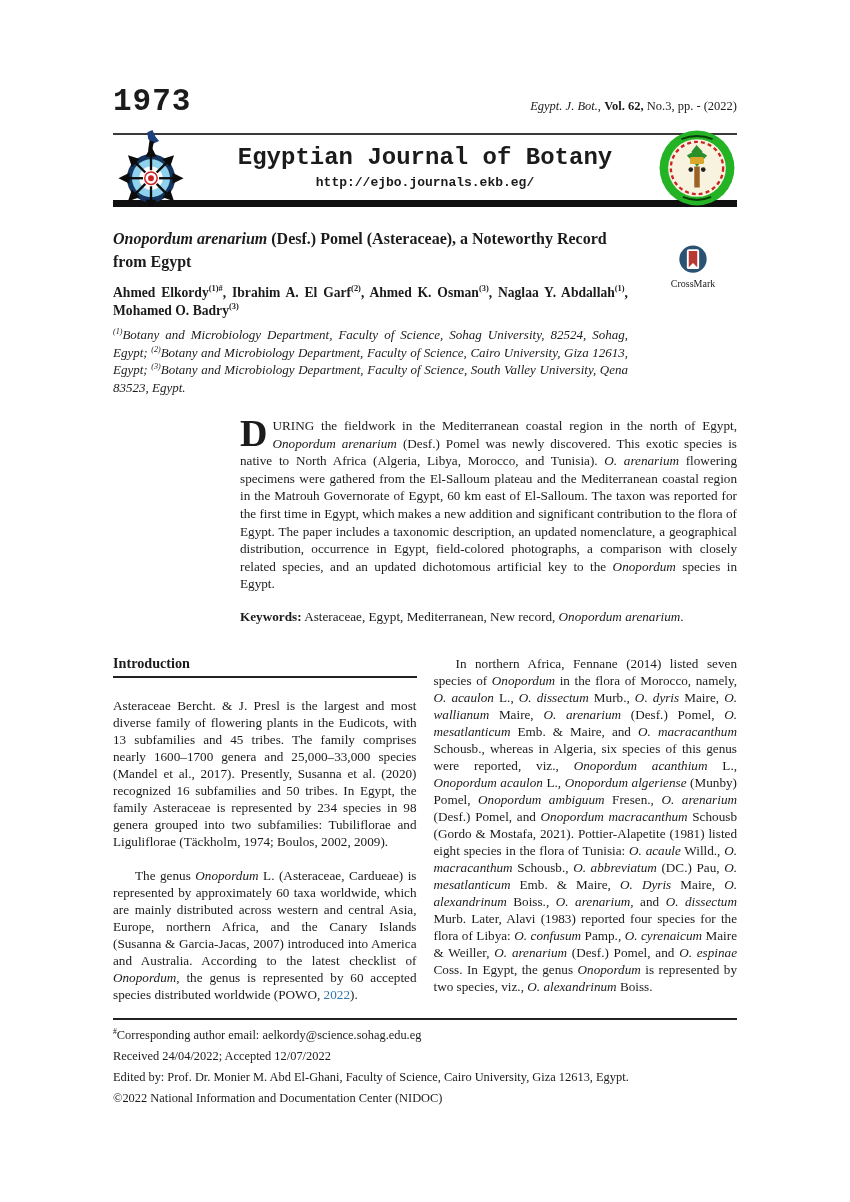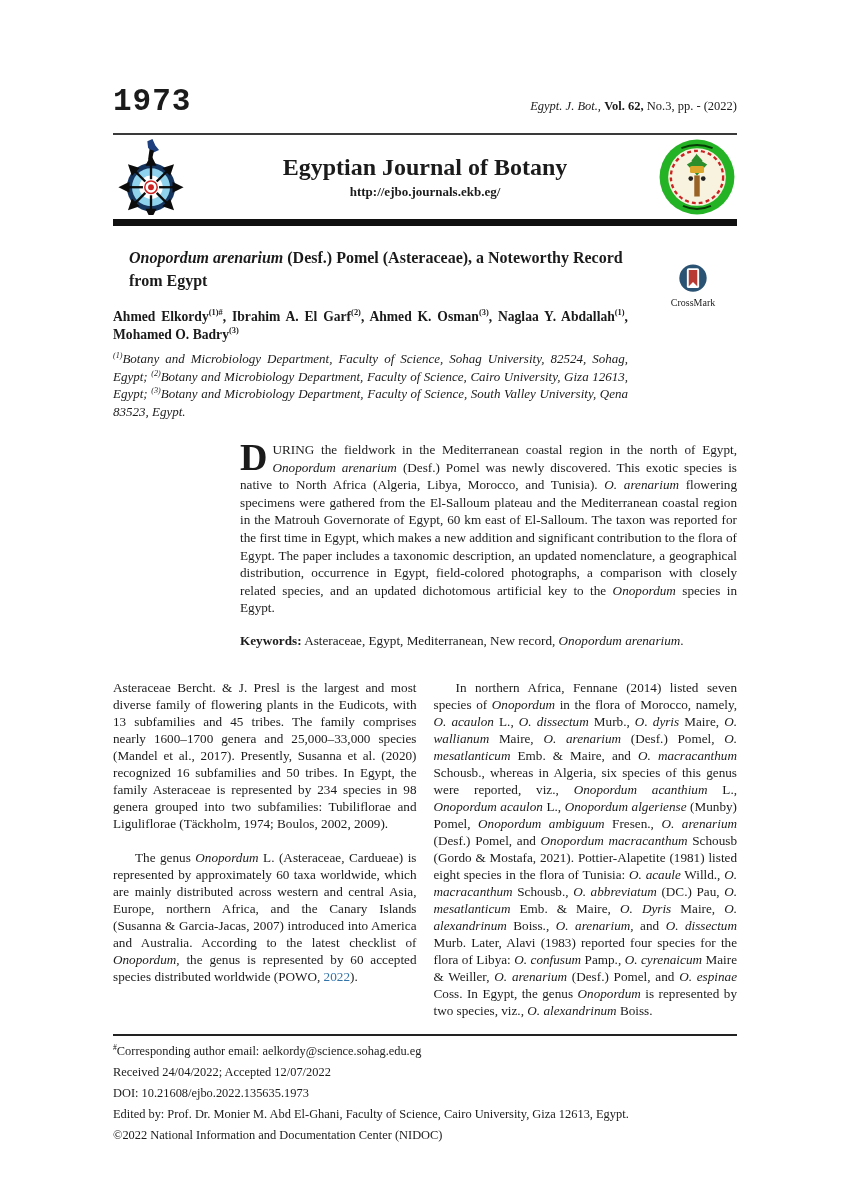--- a/index.html
+++ b/index.html
@@ -12,33 +12,33 @@
   .it { font-style:italic; }
   .b  { font-weight:bold; }
 
   
   .top-row { display:flex; justify-content:space-between; align-items:flex-end; padding-top:86px; }
   .page-number { font-size:31px; font-weight:bold; letter-spacing:1px; line-height:1;font-family:Liberation Mono, monospace; }
   .journal-ref { font-size:12.5px; padding-bottom:3px; }
   .rule-thin { border-bottom:2.5px solid #3a3a3a; margin-top:16px; }
 
   
-  .masthead { display:flex; align-items:center; justify-content:space-between; height:84px; }
+  .masthead { display:flex; align-items:center; justify-content:space-between; height:65px;font-family:Liberation Mono, monospace; }
   .logo-left  { width:84px; display:flex; justify-content:flex-start; }
   .logo-left svg { width:76px; height:76px; }
   .logo-right { width:84px; display:flex; justify-content:flex-end; }
   .logo-right svg { width:80px; height:78px; }
   .mast-center { flex:1; text-align:center; }
   .journal-title { font-size:24px; font-weight:bold; line-height:1.1; }
   .journal-url { font-size:13px; font-weight:bold; margin-top:4px; }
   .rule-thick { border-bottom:7px solid #101010; }
 
   
   .article-head { position:relative; margin-top:21px; }
-  .article-title { font-size:16px; line-height:22.5px; width:515px; margin:16px; font-weight:bold; }
+  .article-title { font-size:16px; line-height:22.5px; width:515px; margin:0; font-weight:bold; }
   .authors { font-size:13.6px; font-weight:bold; width:515px; text-align:justify; line-height:18px; margin:11px 0 0; }
   .affiliations { font-style:italic; font-size:13px; width:515px; text-align:justify; line-height:17.5px; margin:6px 0 0; }
   sup { font-size:0.62em; line-height:0; }
   .crossmark { position:absolute; top:16px; right:12px; width:64px; text-align:center; cursor:pointer; }
   .crossmark svg { width:34px; height:34px; display:block; margin:0 auto; }
   .crossmark-label { font-size:10px; color:#222; margin-top:0px; }
 
   
   .abstract { margin-left:127px; width:497px; margin-top:21px; font-size:13.2px; line-height:17.6px; text-align:justify; }
   .abstract-text { margin:0; }
@@ -158,32 +158,32 @@
     </div>
   </div>
 
   <div class="abstract">
     <p class="abstract-text"><span class="dropcap">D</span><span><span>URING the fieldwork in the Mediterranean coastal region in the north of Egypt, </span><span class="it">Onopordum arenarium</span><span> (Desf.) Pomel was newly discovered. This exotic species is native to North Africa (Algeria, Libya, Morocco, and Tunisia). </span><span class="it">O. arenarium</span><span> flowering specimens were gathered from the El-Salloum plateau and the Mediterranean coastal region in the Matrouh Governorate of Egypt, 60 km east of El-Salloum. The taxon was reported for the first time in Egypt, which makes a new addition and significant contribution to the flora of Egypt. The paper includes a taxonomic description, an updated nomenclature, a geographical distribution, occurrence in Egypt, field-colored photographs, a comparison with closely related species, and an updated dichotomous artificial key to the </span><span class="it">Onopordum</span><span> species in Egypt.</span></span></p>
     <p class="keywords"><span class="b">Keywords:</span> <span><span>Asteraceae, Egypt, Mediterranean, New record, </span><span class="it">Onopordum arenarium</span><span>.</span></span></p>
   </div>
 
   <div class="columns">
     <div class="col">
+      <h2 class="section-heading">Introduction</h2>
       <p class="body-par"><span>Asteraceae Bercht. &amp; J. Presl is the largest and most diverse family of flowering plants in the Eudicots, with 13 subfamilies and 45 tribes. The family comprises nearly 1600–1700 genera and 25,000–33,000 species (Mandel et al., 2017). Presently, Susanna et al. (2020) recognized 16 subfamilies and 50 tribes. In Egypt, the family Asteraceae is represented by 234 species in 98 genera grouped into two subfamilies: Tubiliflorae and Liguliflorae (Täckholm, 1974; Boulos, 2002, 2009).</span></p>
       <p class="body-par indent"><span>The genus </span><span class="it">Onopordum</span><span> L. (Asteraceae, Cardueae) is represented by approximately 60 taxa worldwide, which are mainly distributed across western and central Asia, Europe, northern Africa, and the Canary Islands (Susanna &amp; Garcia-Jacas, 2007) introduced into America and Australia. According to the latest checklist of </span><span class="it">Onopordum</span><span>, the genus is represented by 60 accepted species distributed worldwide (POWO, </span><span style="color: rgb(50, 115, 168);">2022</span><span>).</span></p>
     </div>
     <div class="col">
       <p class="body-par indent"><span>In northern Africa, Fennane (2014) listed seven species of </span><span class="it">Onopordum</span><span> in the flora of Morocco, namely, </span><span class="it">O. acaulon</span><span> L., </span><span class="it">O. dissectum</span><span> Murb., </span><span class="it">O. dyris</span><span> Maire, </span><span class="it">O. wallianum</span><span> Maire, </span><span class="it">O. arenarium</span><span> (Desf.) Pomel, </span><span class="it">O. mesatlanticum</span><span> Emb. &amp; Maire, and </span><span class="it">O. macracanthum</span><span> Schousb., whereas in Algeria, six species of this genus were reported, viz., </span><span class="it">Onopordum acanthium</span><span> L., </span><span class="it">Onopordum acaulon</span><span> L., </span><span class="it">Onopordum algeriense</span><span> (Munby) Pomel, </span><span class="it">Onopordum ambiguum</span><span> Fresen., </span><span class="it">O. arenarium</span><span> (Desf.) Pomel, and </span><span class="it">Onopordum macracanthum</span><span> Schousb (Gordo &amp; Mostafa, 2021). Pottier-Alapetite (1981) listed eight species in the flora of Tunisia: </span><span class="it">O. acaule</span><span> Willd., </span><span class="it">O. macracanthum</span><span> Schousb., </span><span class="it">O. abbreviatum</span><span> (DC.) Pau, </span><span class="it">O. mesatlanticum</span><span> Emb. &amp; Maire, </span><span class="it">O. Dyris</span><span> Maire, </span><span class="it">O. alexandrinum</span><span> Boiss., </span><span class="it">O. arenarium,</span><span> and </span><span class="it">O. dissectum</span><span> Murb. Later, Alavi (1983) reported four species for the flora of Libya: </span><span class="it">O. confusum</span><span> Pamp., </span><span class="it">O. cyrenaicum</span><span> Maire &amp; Weiller, </span><span class="it">O. arenarium</span><span> (Desf.) Pomel, and </span><span class="it">O. espinae</span><span> Coss. In Egypt, the genus </span><span class="it">Onopordum</span><span> is represented by two species, viz., </span><span class="it">O. alexandrinum</span><span> Boiss.</span></p>
     </div>
   </div>
 
   <div class="paper-footer">
     <div class="foot-rule"></div>
     <div class="footer-lines">
       <p class="foot-line"><sup>#</sup><span>Corresponding author email: aelkordy@science.sohag.edu.eg</span></p>
       <p class="foot-line"><span>Received  24/04/2022; Accepted  12/07/2022</span></p>
-      <p class="foot-line"><span>DOI: 10.21608/ejbo.2022.135635.1973</span></p>
       <p class="foot-line"><span>Edited by: Prof. Dr. Monier M. Abd El-Ghani, Faculty of Science, Cairo University, Giza 12613, Egypt.</span></p>
       <p class="foot-line"><span>©2022  National Information and Documentation Center (NIDOC)</span></p>
     </div>
   </div>
 
 </div>
 
 </body></html>

